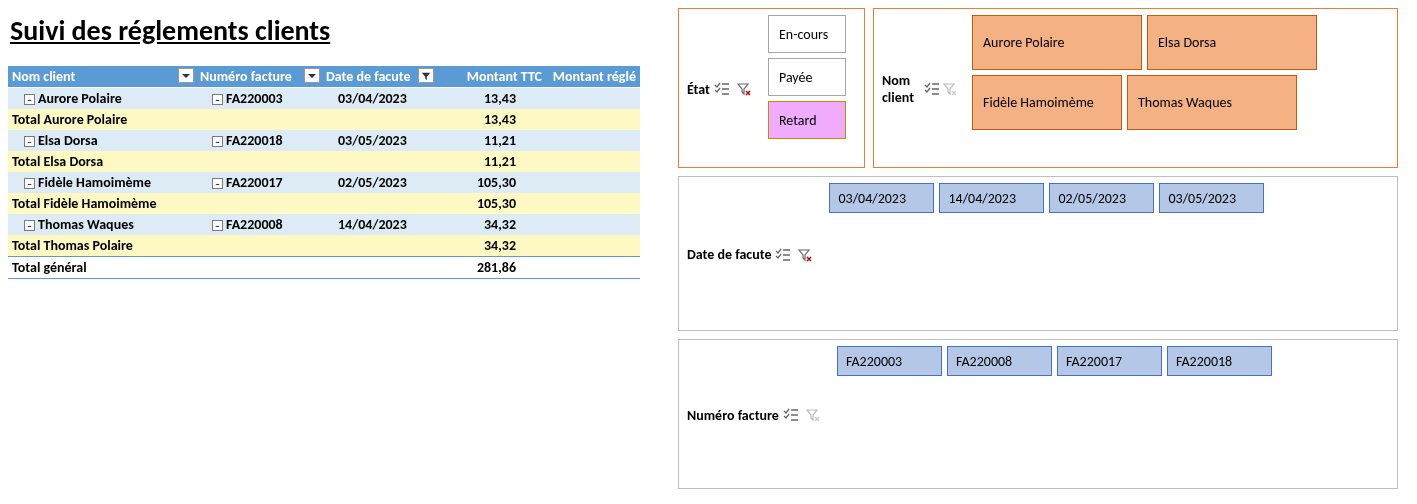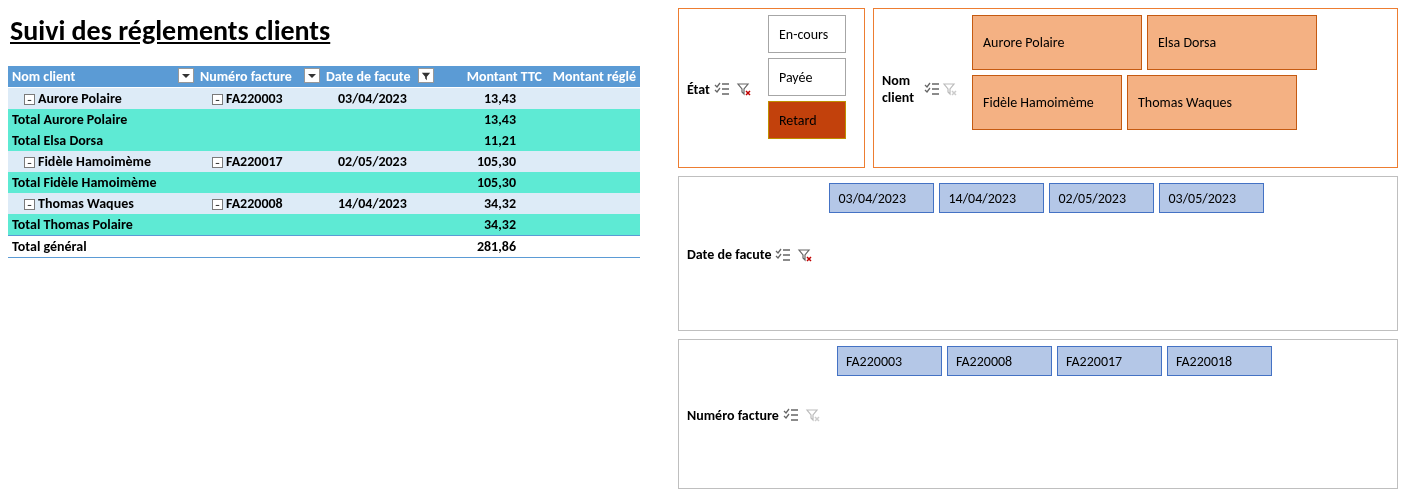--- a/index.html
+++ b/index.html
@@ -73,21 +73,21 @@
     color: #000;
     margin-right: 3px;
     vertical-align: middle;
   }
   tr.row-group td {
     background: #DDEBF7;
     font-weight: bold;
     padding: 2px 16px;
   }
   tr.row-subtotal td {
-    background: #5eead4;
+    background: #fef9c3;
     font-weight: bold;
     padding: 2px 4px;
   }
   tr.row-grand td {
     background: #fff;
     border-top: 1px solid #5B9BD5;
     border-bottom: 1px solid #5B9BD5;
     font-weight: bold;
     padding: 2px 4px;
     margin-top: 20px;
@@ -133,21 +133,21 @@
     border: 1px solid #a6a6a6;
     background: #fff;
     padding: 18px 10px;
     font-size: 14px;
     min-height: 30px;
     display: flex;
     align-items: center;
   }
   .slicer-item.wide { width: 170px; }
   .slicer-item.yellow {
-    background: #c2410c;
+    background: #f0abfc;
     border-color: #BF8F00;
   }
   .slicer-item.orange-sel {
     background: #F4B183;
     border-color: #C55A11;
   }
   .slicer-item.blue-sel {
     background: #B4C7E7;
     border-color: #4472C4;
   }
@@ -221,20 +221,27 @@
           <td>03/04/2023</td>
           <td class="num">13,43</td>
           <td class="num-last"></td>
         </tr>
         <tr class="row-subtotal">
           <td colspan="3">Total Aurore Polaire</td>
           <td class="num">13,43</td>
           <td class="num-last"></td>
         </tr>
 
+        <tr class="row-group">
+          <td><span class="expand-box">−</span><span>Elsa Dorsa</span></td>
+          <td><span class="expand-box">−</span><span>FA220018</span></td>
+          <td>03/05/2023</td>
+          <td class="num">11,21</td>
+          <td class="num-last"></td>
+        </tr>
         <tr class="row-subtotal">
           <td colspan="3">Total Elsa Dorsa</td>
           <td class="num">11,21</td>
           <td class="num-last"></td>
         </tr>
 
         <tr class="row-group">
           <td><span class="expand-box">−</span><span>Fidèle Hamoimème</span></td>
           <td><span class="expand-box">−</span><span>FA220017</span></td>
           <td>02/05/2023</td>

